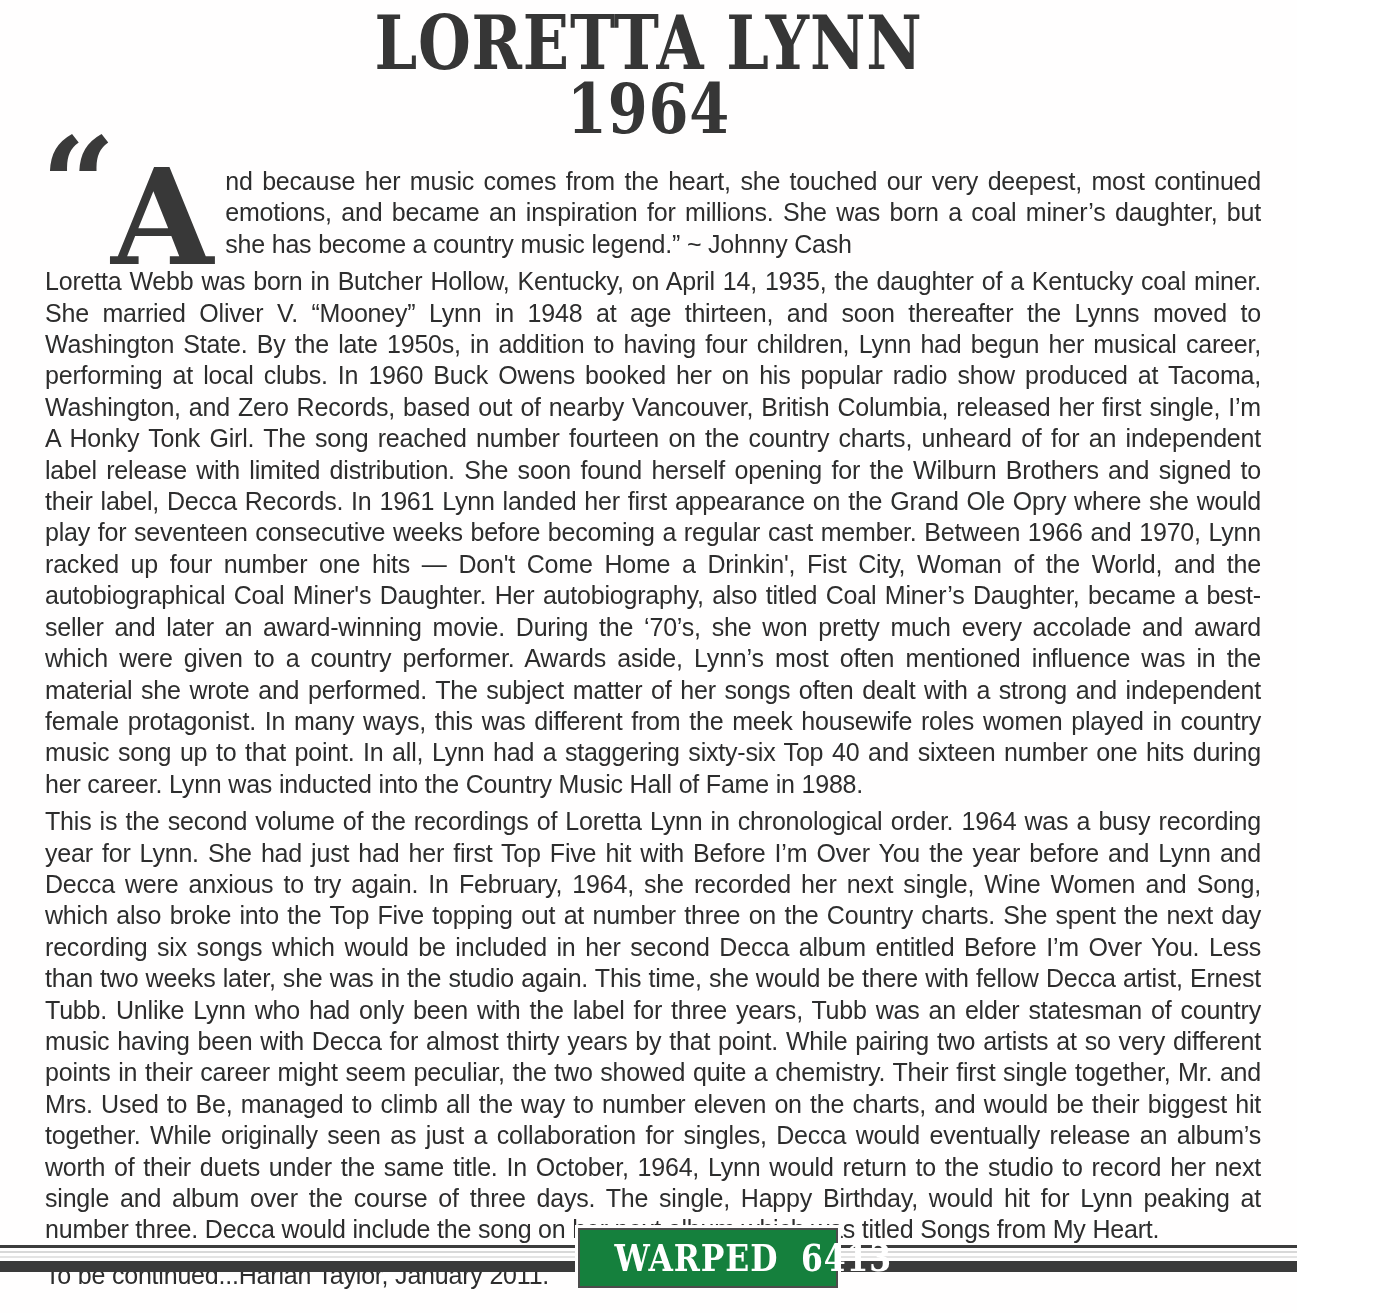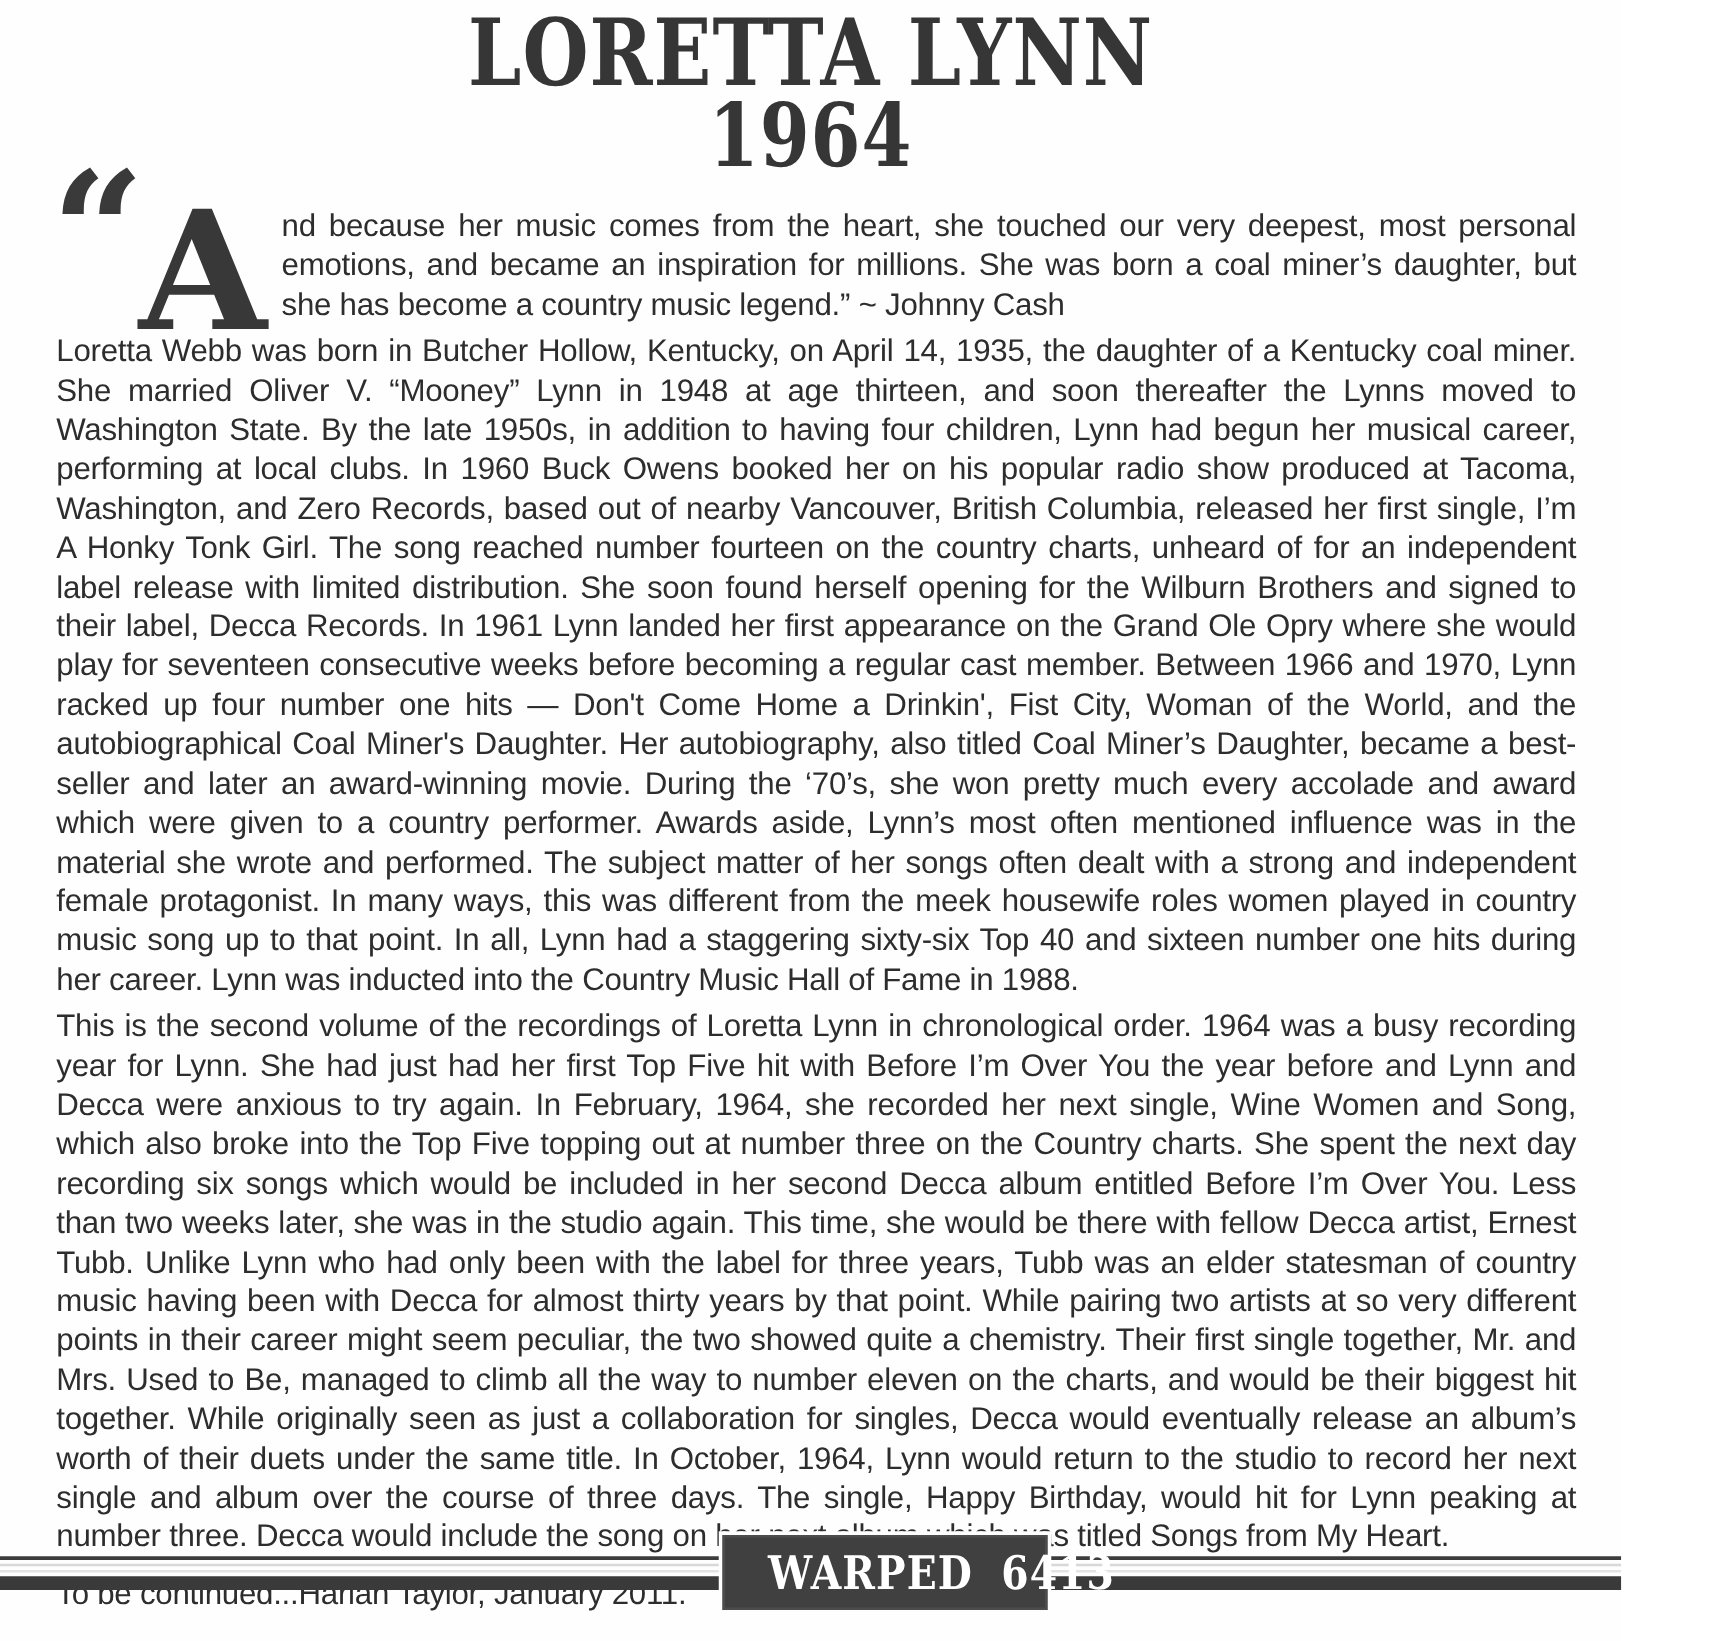--- a/index.html
+++ b/index.html
@@ -61,21 +61,21 @@
   
   .rule { position:absolute; left:0; width:100%; }
   .rule-thin  { top:1245px; height:3px;  background:#3c3c3c; }
   .rule-faint1{ top:1251px; height:2px;  background:#d8d8d8; }
   .rule-faint2{ top:1256px; height:2px;  background:#e3e3e3; }
   .rule-thick { top:1261px; height:11px; background:#3a3a3a; }
 
   .warped-box {
     position:absolute; left:578px; top:1228px;
     width:260px; height:60px;
-    background:#404040;
+    background:#15803d;
     border:2px solid #4c4c4c;
     box-sizing:border-box;
     display:flex; align-items:center; justify-content:space-between;
     padding:0 20px;
     box-shadow:0 0 0 3px #fffefe;
   }
   .warped-box span {
     font-family:"DejaVu Serif", serif; font-weight:700;
     font-size:37px; color:#ffffff;
     transform:scaleX(0.85);
@@ -91,21 +91,21 @@
   <header class="titleblock">
     <div class="title-line1">LORETTA LYNN</div>
     <div class="title-line2">1964</div>
   </header>
 
   <section class="content">
 
     <p class="quote">
       <span class="qmark">“</span>
       <span class="dropcap">A</span>
-      <span>nd because her music comes from the heart, she touched our very deepest, most personal emotions, and became an inspiration for millions. She was born a coal miner’s daughter, but she has become a country music legend.” ~ Johnny Cash</span>
+      <span>nd because her music comes from the heart, she touched our very deepest, most continued emotions, and became an inspiration for millions. She was born a coal miner’s daughter, but she has become a country music legend.” ~ Johnny Cash</span>
     </p>
 
     <p class="body-par">Loretta Webb was born in Butcher Hollow, Kentucky, on April 14, 1935, the daughter of a Kentucky coal miner. She married Oliver V. “Mooney” Lynn in 1948 at age thirteen, and soon thereafter the Lynns moved to Washington State. By the late 1950s, in addition to having four children, Lynn had begun her musical career, performing at local clubs. In 1960 Buck Owens booked her on his popular radio show produced at Tacoma, Washington, and Zero Records, based out of nearby Vancouver, British Columbia, released her first single, I’m A Honky Tonk Girl. The song reached number fourteen on the country charts, unheard of for an independent label release with limited distribution. She soon found herself opening for the Wilburn Brothers and signed to their label, Decca Records. In 1961 Lynn landed her first appearance on the Grand Ole Opry where she would play for seventeen consecutive weeks before becoming a regular cast member. Between 1966 and 1970, Lynn racked up four number one hits — Don't Come Home a Drinkin', Fist City, Woman of the World, and the autobiographical Coal Miner's Daughter.  Her autobiography, also titled Coal Miner’s Daughter, became a best-seller and later an award-winning movie. During the ‘70’s, she won pretty much every accolade and award which were given to a country performer. Awards aside, Lynn’s most often mentioned influence was in the material she wrote and performed. The subject matter of her songs often dealt with a strong and independent female protagonist. In many ways, this was different from the meek housewife roles women played in country music song up to that point. In all, Lynn had a staggering sixty-six Top 40 and sixteen number one hits during her career. Lynn was inducted into the Country Music Hall of Fame in 1988.</p>
 
     <p class="body-par">This is the second volume of the recordings of Loretta Lynn in chronological order. 1964 was a busy recording year for Lynn. She had just had her first Top Five hit with Before I’m Over You the year before and Lynn and Decca were anxious to try again. In February, 1964, she recorded her next single, Wine Women and Song, which also broke into the Top Five topping out at number three on the Country charts. She spent the next day recording six songs which would be included in her second Decca album entitled Before I’m Over You.  Less than two weeks later, she was in the studio again. This time, she would be there with fellow Decca artist, Ernest Tubb. Unlike Lynn who had only been with the label for three years, Tubb was an elder statesman of country music having been with Decca for almost thirty years by that point. While pairing two artists at so very different points in their career might seem peculiar, the two showed quite a chemistry. Their first single together, Mr. and Mrs. Used to Be, managed to climb all the way to number eleven on the charts, and would be their biggest hit together. While originally seen as just a collaboration for singles, Decca would eventually release an album’s worth of their duets under the same title. In October, 1964, Lynn would return to the studio to record her next single and album over the course of three days. The single, Happy Birthday, would hit for Lynn peaking at number three. Decca would include the song on her next album which was titled Songs from My Heart.</p>
 
     <div class="closing-line">
       <span>To be continued...</span>
       <span>Harlan Taylor, January 2011.</span>
     </div>

